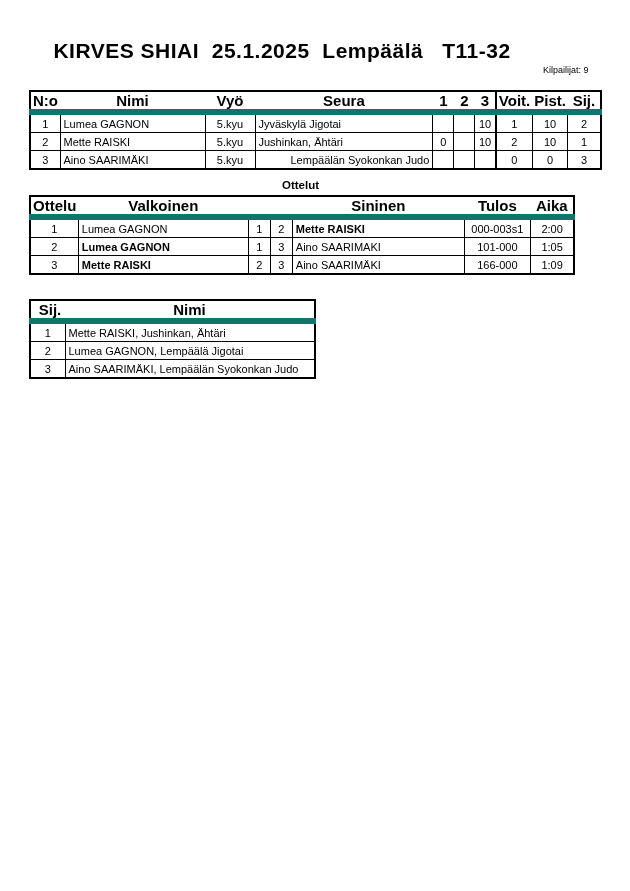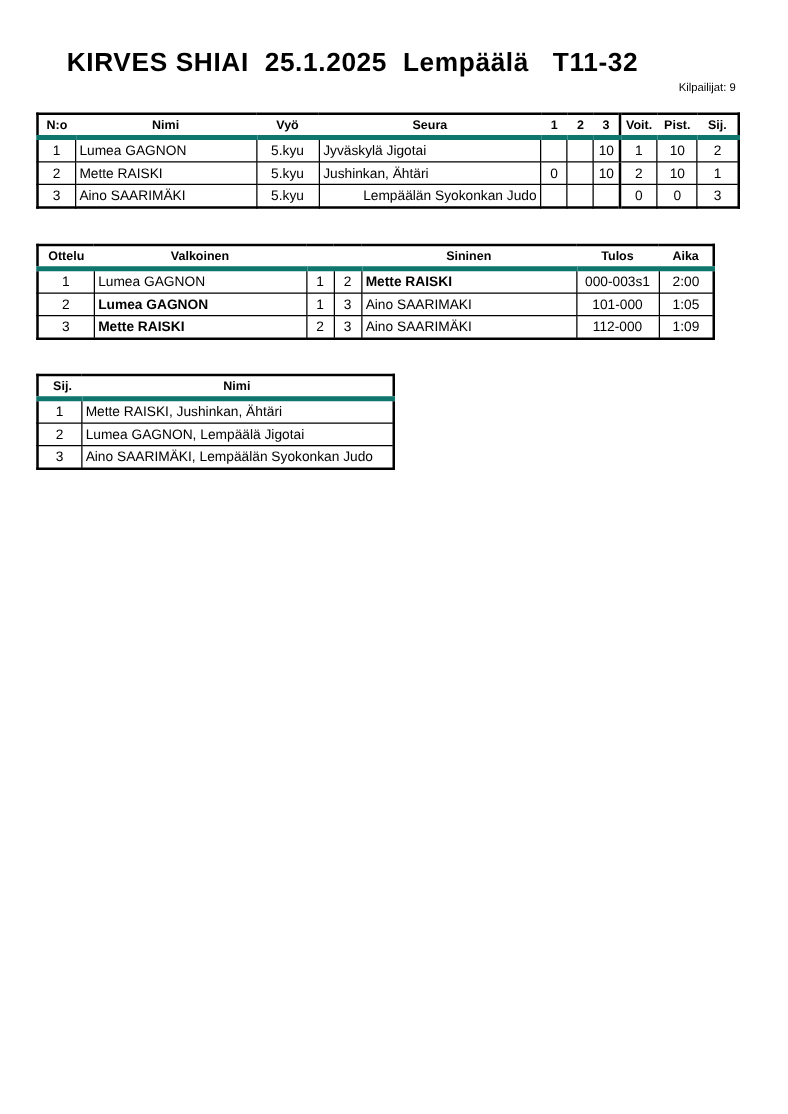--- a/index.html
+++ b/index.html
@@ -23,22 +23,22 @@
 
   table.doc {
     position:absolute; border-collapse:collapse; table-layout:fixed;
     border:2px solid #000; background:#fff;
   }
   table.doc td {
     border:1px solid #000; font-size:11px; height:17px;
     padding:0 3px; overflow:visible; background:#fff;
   }
   table.doc th {
-    border:none; border-bottom:4px solid #0f766e;
-    font-size:10px; font-weight:bold; height:16px; padding:0 2px;
+    border:none; border-bottom:6px solid #0f766e;
+    font-size:15px; font-weight:bold; height:16px; padding:0 2px;
     text-align:center; white-space:nowrap;
   }
   .t-kilpailijat { top:90px;  left:29px; }
   .t-ottelut     { top:195px; left:29px; }
   .t-tulokset    { top:299px; left:29px; }
   .t-tulokset td { height:18px; }
 
   .num  { text-align:center; padding:0; }
   .name { text-align:left; padding-left:6px; white-space:nowrap; }
   .thick { border-left:2px solid #000 !important; }
@@ -115,20 +115,21 @@
         <td class="num"></td>
         <td class="num"></td>
         <td class="num"></td>
         <td class="num thick">0</td>
         <td class="num">0</td>
         <td class="num">3</td>
       </tr>
     </tbody>
   </table>
 
+  <div class="section-label sec-ottelut">Ottelut</div>
 
   <table class="doc t-ottelut">
     <colgroup>
       <col style="width:45px">
         <col style="width:170px">
         <col style="width:22px">
         <col style="width:22px">
       <col style="width:172px">
         <col style="width:66px">
         <col style="width:44px">
@@ -162,21 +163,21 @@
         <td class="name">Aino SAARIMAKI</td>
         <td class="num">101-000</td>
         <td class="num">1:05</td>
       </tr>
       <tr>
         <td class="num">3</td>
         <td class="name bold">Mette RAISKI</td>
         <td class="num">2</td>
         <td class="num">3</td>
         <td class="name">Aino SAARIMÄKI</td>
-        <td class="num">112-000</td>
+        <td class="num">166-000</td>
         <td class="num">1:09</td>
       </tr>
     </tbody>
   </table>
 
 
   <table class="doc t-tulokset">
     <colgroup>
       <col style="width:35px">
         <col style="width:250px">

